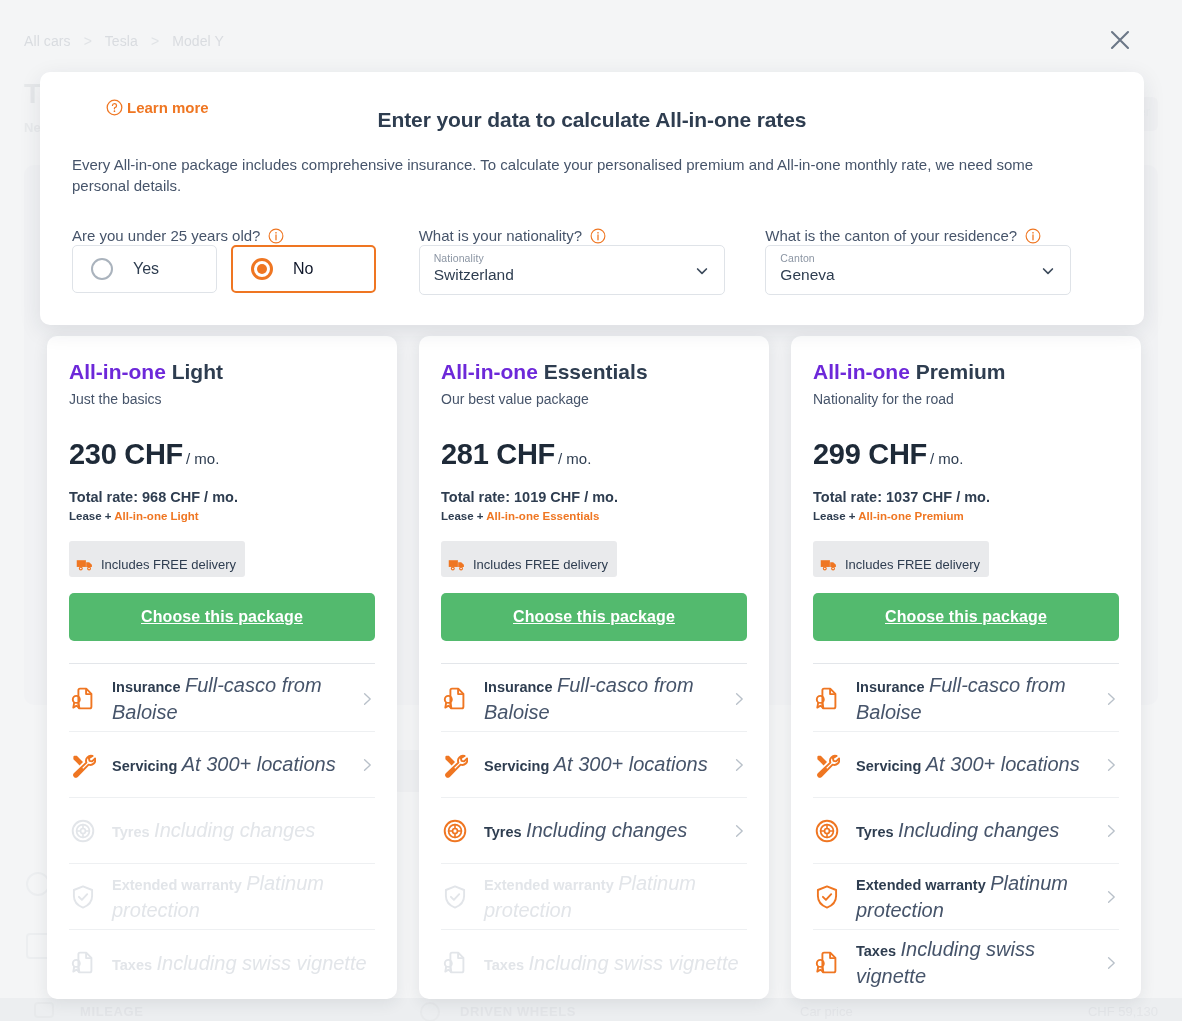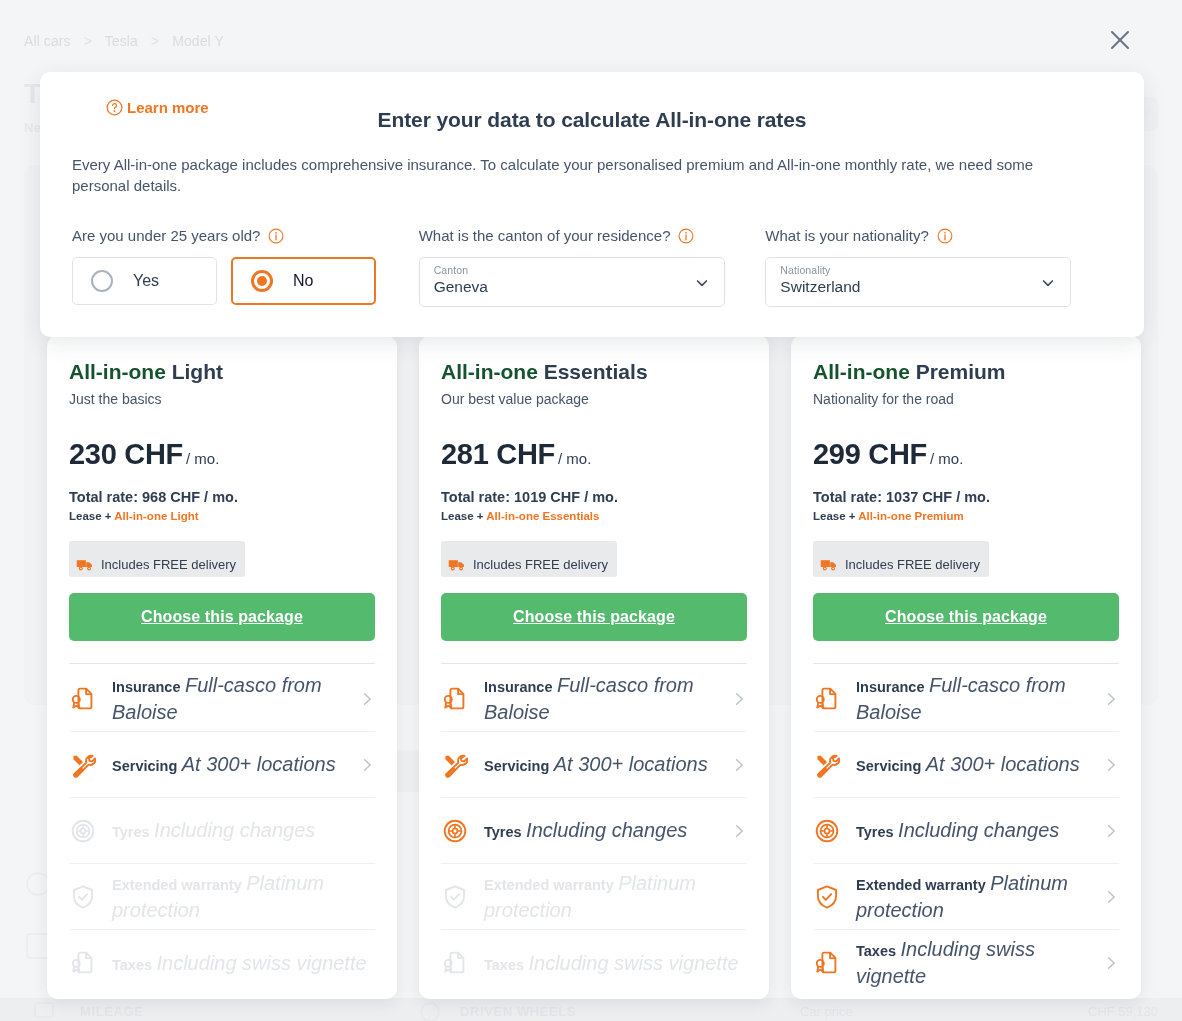--- a/index.html
+++ b/index.html
@@ -162,21 +162,20 @@
     margin-top: 30px;
     gap: 0;
   }
   .field-col { width: 368px; }
   .field-col + .field-col { margin-left: 0; }
 
   .field-label-row {
     display: flex;
     align-items: center;
     gap: 8px;
-    margin-bottom: 12px;
     height: 18px;
   }
   .field-label {
     font-size: 15px;
     color: #46546a;
   }
   .i-icon { width: 16px; height: 16px; display:block; }
 
   .radio-group { display: flex; gap: 14px; }
   .radio-box {
@@ -254,21 +253,21 @@
     box-shadow: 0 4px 16px rgba(30,40,60,.09);
     padding: 24px 22px 0 22px;
     overflow: hidden;
   }
   .pkg-name {
     font-size: 21px;
     font-weight: bold;
     color: #2e3d50;
     white-space: nowrap;
   }
-  .pkg-name .brand { color: #14532d; }
+  .pkg-name .brand { color: #6d28d9; }
   .pkg-tagline {
     margin-top: 7px;
     font-size: 14px;
     color: #46546a;
   }
   .pkg-price {
     margin-top: 31px;
     color: #1e2a38;
     white-space: nowrap;
   }
@@ -436,48 +435,48 @@
         </div>
         <div class="radio-box selected">
           <span class="radio-dot"></span>
           <span class="radio-text">No</span>
         </div>
       </div>
     </div>
 
     <div class="field-col">
       <div class="field-label-row">
+        <span class="field-label">What is your nationality?</span>
+        <svg class="i-icon" viewBox="0 0 20 20">
+          <circle cx="10" cy="10" r="8.6" fill="none" stroke="#ef7622" stroke-width="1.4"></circle>
+          <circle cx="10" cy="5.9" r="1.05" fill="#ef7622"></circle>
+          <path d="M10 8.7v6.1" stroke="#ef7622" stroke-width="1.6" stroke-linecap="round"></path>
+        </svg>
+      </div>
+      <div class="select-box w306">
+        <div class="select-label">Nationality</div>
+        <div class="select-value">Switzerland</div>
+        <svg class="chev-down" viewBox="0 0 20 20">
+          <path d="M4.5 7.5 L10 13 L15.5 7.5" fill="none" stroke="#3d4b5c" stroke-width="2.1" stroke-linecap="round" stroke-linejoin="round"></path>
+        </svg>
+      </div>
+    </div>
+
+    <div class="field-col">
+      <div class="field-label-row">
         <span class="field-label">What is the canton of your residence?</span>
         <svg class="i-icon" viewBox="0 0 20 20">
           <circle cx="10" cy="10" r="8.6" fill="none" stroke="#ef7622" stroke-width="1.4"></circle>
           <circle cx="10" cy="5.9" r="1.05" fill="#ef7622"></circle>
           <path d="M10 8.7v6.1" stroke="#ef7622" stroke-width="1.6" stroke-linecap="round"></path>
         </svg>
       </div>
       <div class="select-box w306">
         <div class="select-label">Canton</div>
         <div class="select-value">Geneva</div>
-        <svg class="chev-down" viewBox="0 0 20 20">
-          <path d="M4.5 7.5 L10 13 L15.5 7.5" fill="none" stroke="#3d4b5c" stroke-width="2.1" stroke-linecap="round" stroke-linejoin="round"></path>
-        </svg>
-      </div>
-    </div>
-
-    <div class="field-col">
-      <div class="field-label-row">
-        <span class="field-label">What is your nationality?</span>
-        <svg class="i-icon" viewBox="0 0 20 20">
-          <circle cx="10" cy="10" r="8.6" fill="none" stroke="#ef7622" stroke-width="1.4"></circle>
-          <circle cx="10" cy="5.9" r="1.05" fill="#ef7622"></circle>
-          <path d="M10 8.7v6.1" stroke="#ef7622" stroke-width="1.6" stroke-linecap="round"></path>
-        </svg>
-      </div>
-      <div class="select-box w306">
-        <div class="select-label">Nationality</div>
-        <div class="select-value">Switzerland</div>
         <svg class="chev-down" viewBox="0 0 20 20">
           <path d="M4.5 7.5 L10 13 L15.5 7.5" fill="none" stroke="#3d4b5c" stroke-width="2.1" stroke-linecap="round" stroke-linejoin="round"></path>
         </svg>
       </div>
     </div>
 
   </div>
 </div>
 
 <div class="cards" id="cards">

